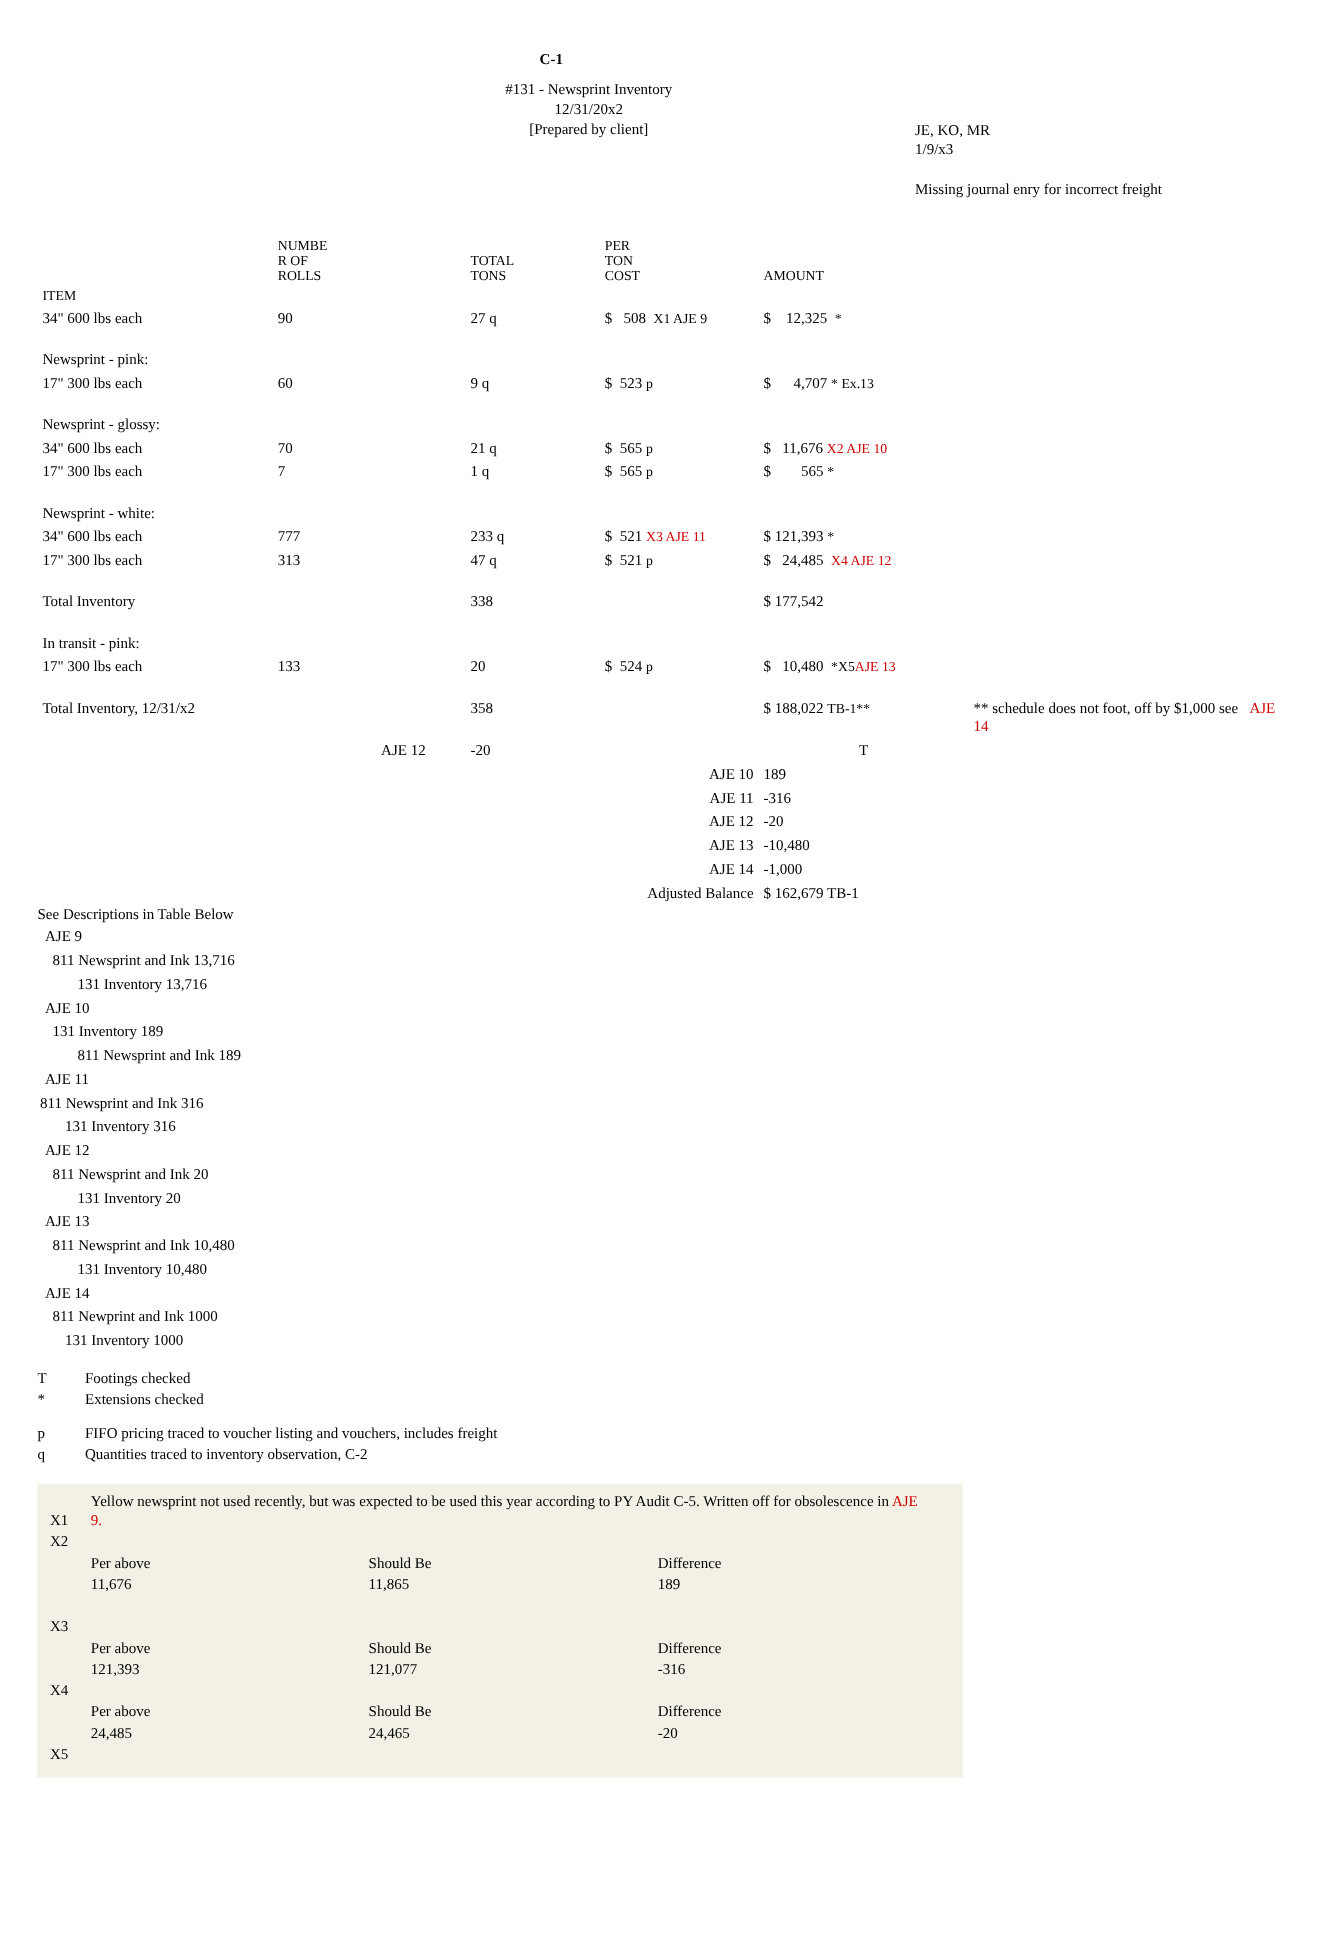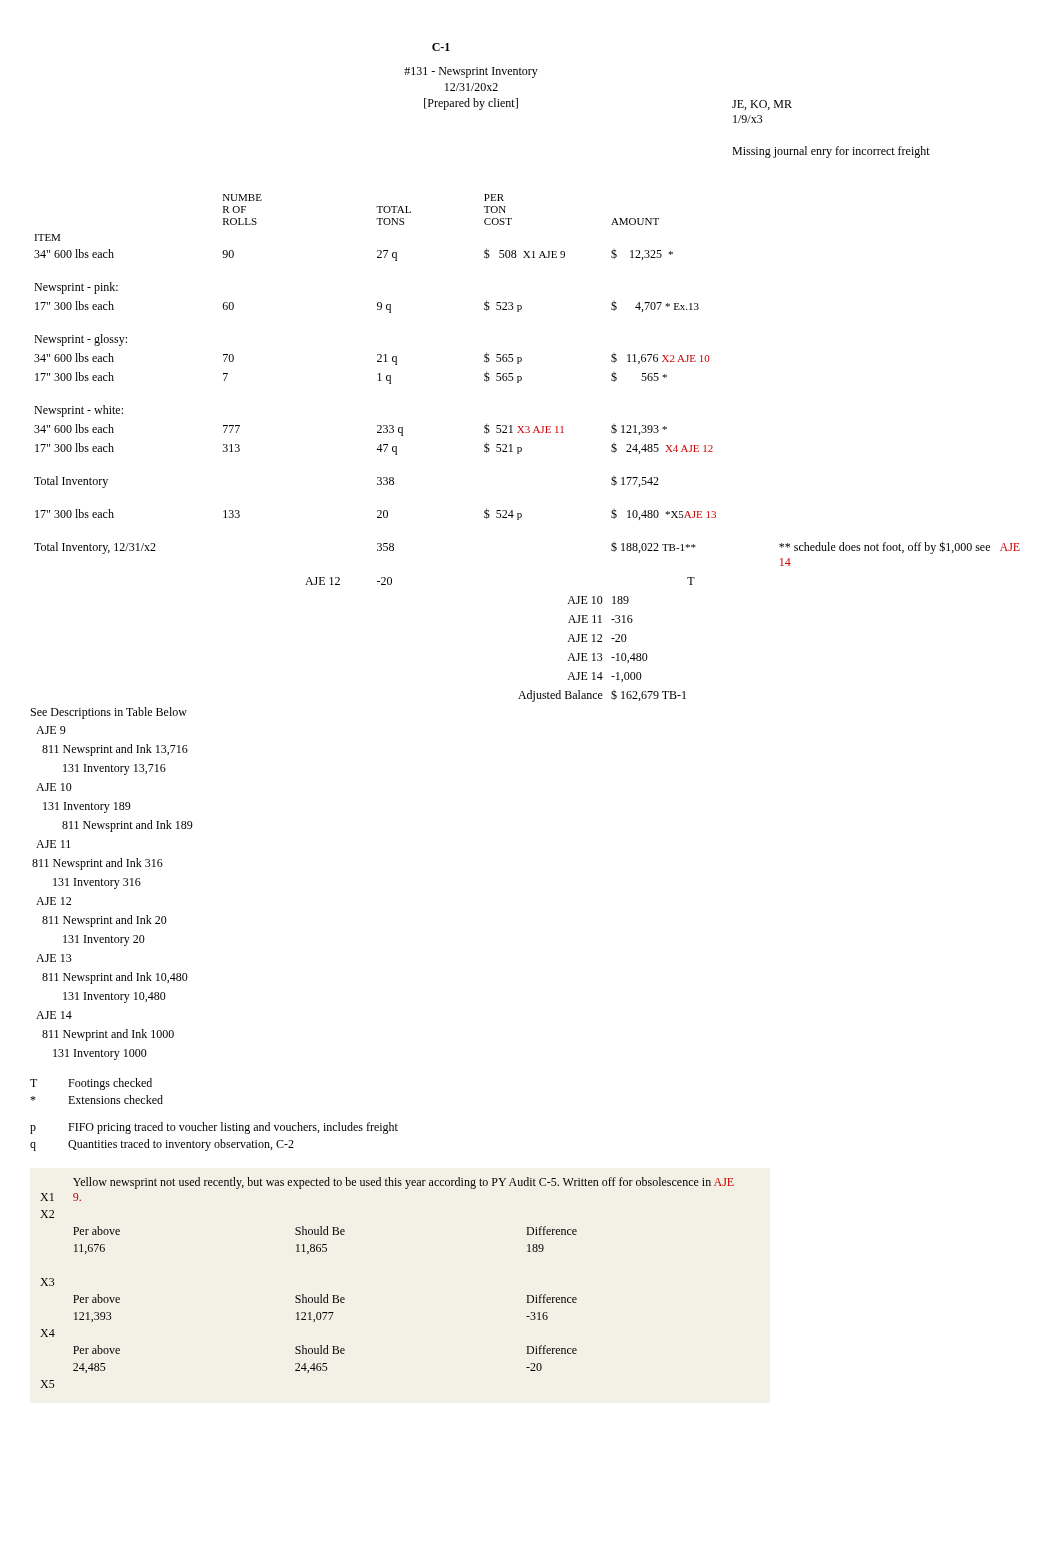--- a/index.html
+++ b/index.html
@@ -202,20 +202,23 @@
         <td></td>
     <td></td>
     <td><span>$</span>&nbsp;<span>177,542</span></td>
     <td></td>
   </tr>
   <tr class="row-gap">
         <td colspan="8"></td>
       </tr>
 
   <tr>
+        <td colspan="8">In transit - pink:</td>
+      </tr>
+  <tr>
     <td class="ind">17" 300 lbs each</td>
     <td class="num">133</td>
         <td></td>
     <td class="num">20</td>
         <td></td>
     <td><span>$</span>&nbsp;&nbsp;<span>524</span>&nbsp;<span class="marks">p</span></td>
     <td><span>$</span>&nbsp;&nbsp;&nbsp;<span>10,480</span>&nbsp;&nbsp;<span class="marks">*X5</span><span class="marks red">AJE 13</span></td>
     <td></td>
   </tr>
   <tr class="row-gap">

